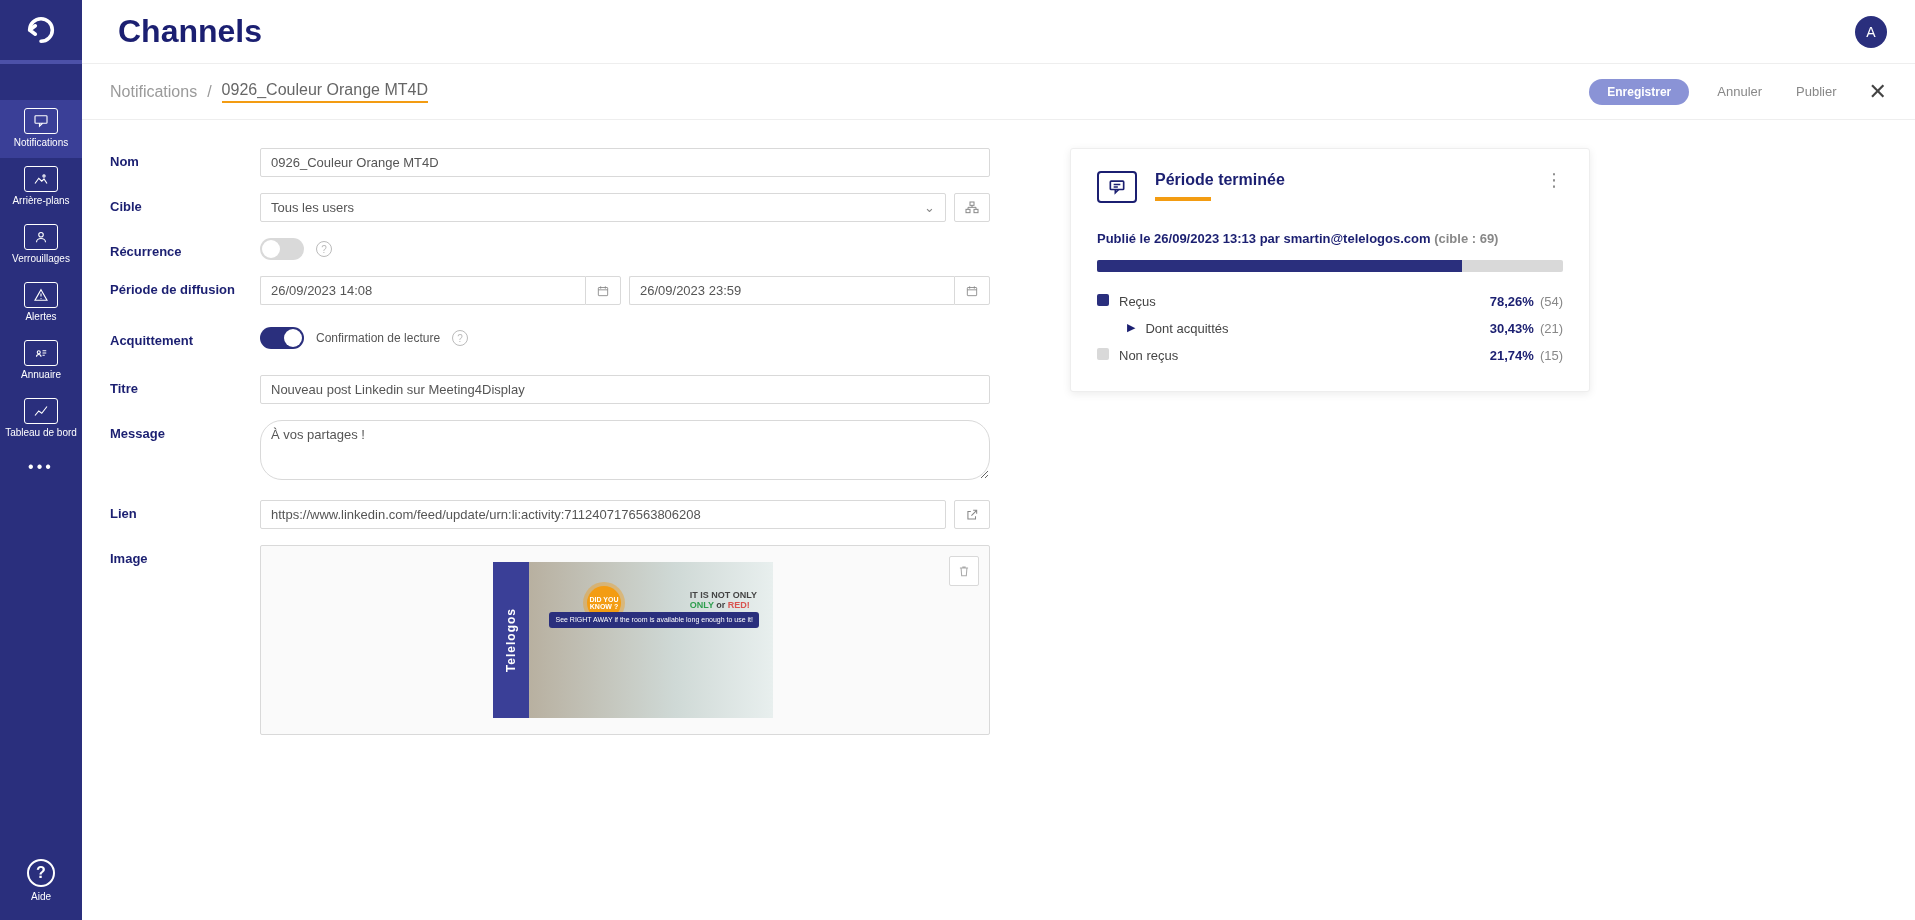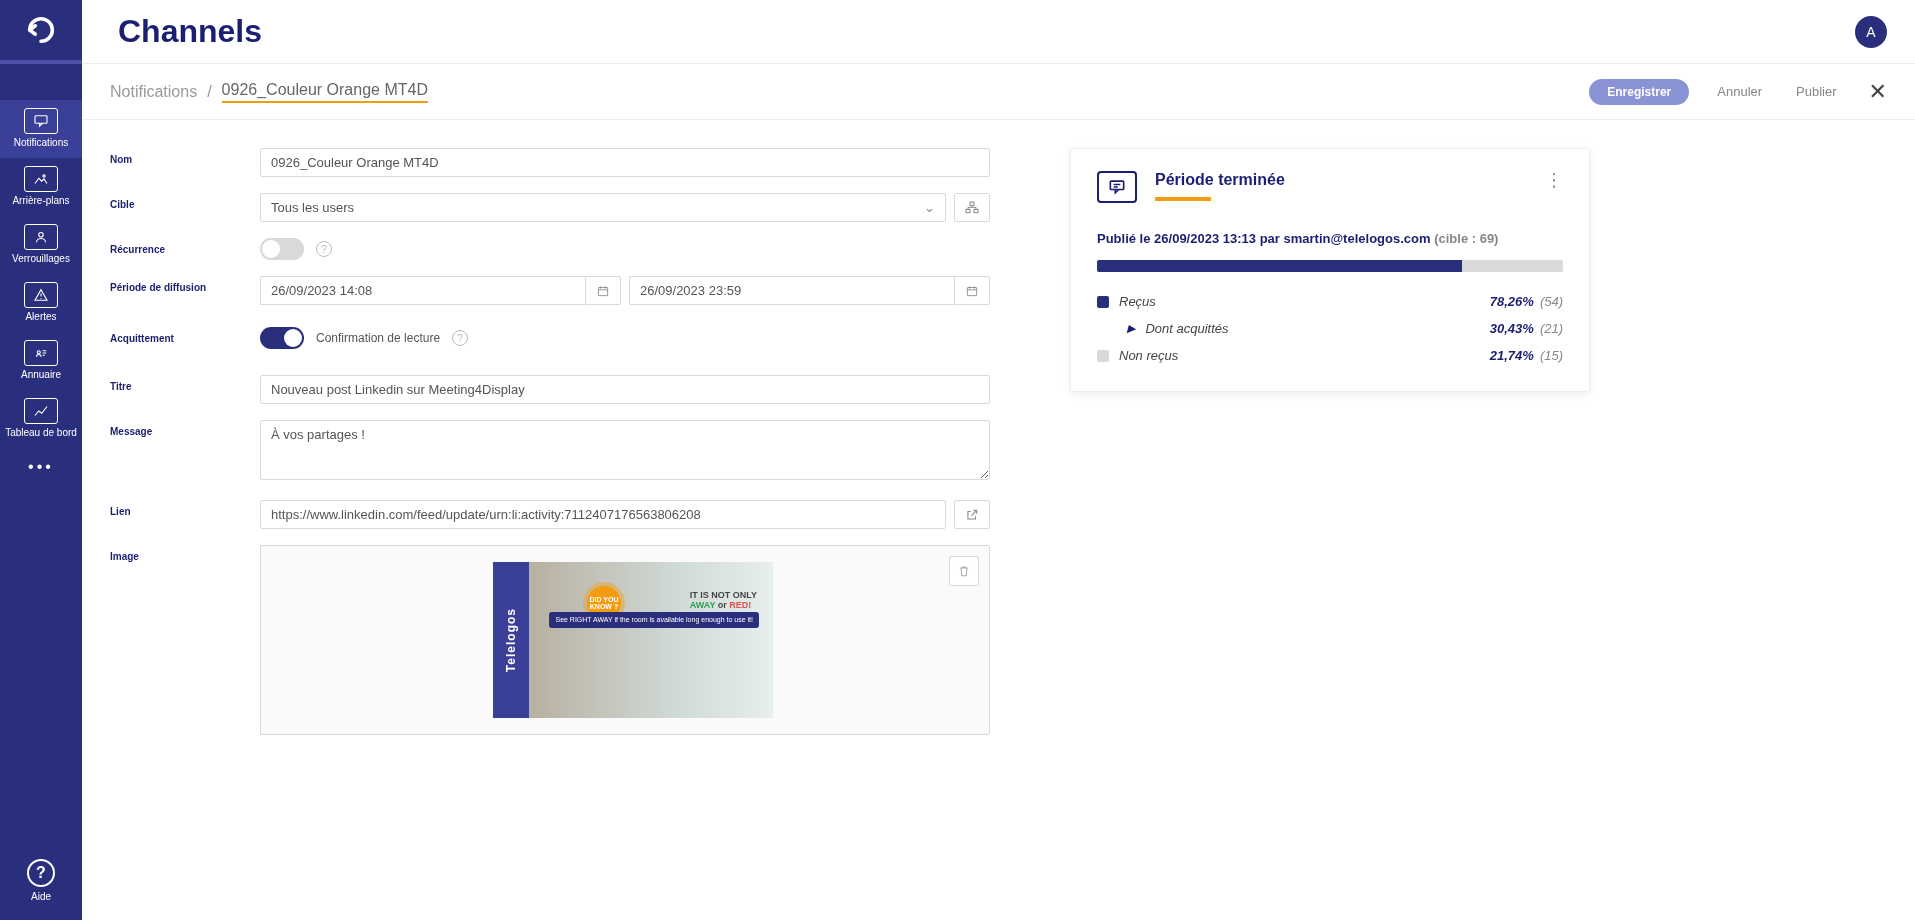--- a/index.html
+++ b/index.html
@@ -45,25 +45,25 @@
   .crumb-leaf{color:#666;font-size:16px;position:relative;padding-bottom:4px;}
   .crumb-leaf::after{content:"";position:absolute;left:0;right:0;bottom:0;height:2px;background:var(--orange);}
   .crumb-actions{margin-left:auto;display:flex;align-items:center;gap:22px;}
   .btn-primary{background:var(--btn-primary);color:#fff;border:none;border-radius:14px;padding:6px 18px;font-size:12px;font-weight:600;cursor:pointer;}
   .btn-link{background:none;border:none;color:var(--link-grey);font-size:13px;cursor:pointer;}
   .close-x{font-size:22px;color:#444;cursor:pointer;margin-left:4px;}
   
   .content{position:absolute;left:82px;right:0;top:120px;bottom:0;padding:28px 28px 0 28px;display:flex;gap:80px;}
   .form-col{width:880px;}
   .form-row{display:flex;align-items:flex-start;margin-bottom:16px;}
-  .form-row .label{width:150px;color:var(--accent-blue);font-weight:700;font-size:10px;padding-top:6px;}
+  .form-row .label{width:150px;color:var(--accent-blue);font-weight:700;font-size:13px;padding-top:6px;}
   .form-row .control{flex:1;}
   .input, .textarea, .select{width:100%;border:1px solid var(--input-border);border-radius:2px;padding:6px 10px;font-size:13px;color:#555;background:#fff;}
   .input::placeholder{color:#bbb;}
-  .textarea{min-height:60px;resize:vertical;}
+  .textarea{min-height:60px;resize:vertical;border-radius:22px;}
   .select-wrap{display:flex;gap:8px;}
   .select-wrap .input{flex:1;display:flex;align-items:center;justify-content:space-between;}
   .select-icon-btn{width:36px;border:1px solid var(--input-border);border-radius:2px;display:flex;align-items:center;justify-content:center;color:#888;cursor:pointer;}
   .chev{color:#888;}
   .date-wrap{display:flex;gap:8px;}
   .date-field{flex:1;display:flex;}
   .date-field .input{flex:1;border-right:none;border-radius:2px 0 0 2px;}
   .date-field .cal-btn{width:36px;border:1px solid var(--input-border);border-radius:0 2px 2px 0;display:flex;align-items:center;justify-content:center;color:#888;cursor:pointer;}
   
   .toggle{position:relative;width:44px;height:22px;border-radius:11px;background:#d9d9d9;cursor:pointer;display:inline-block;vertical-align:middle;}
@@ -97,21 +97,21 @@
   .card-icon svg{width:20px;height:20px;stroke:var(--accent-blue);fill:none;}
   .card-title-wrap{display:flex;flex-direction:column;}
   .card-title{color:var(--accent-blue);font-weight:700;font-size:16px;}
   .card-under{width:56px;height:4px;background:var(--orange);margin-top:8px;}
   .card-menu{position:absolute;top:0;right:0;color:#888;cursor:pointer;font-size:18px;line-height:1;}
   .pub-line{color:var(--accent-blue);font-weight:700;font-size:13px;margin-top:28px;}
   .pub-line .target{color:#888;font-weight:700;}
   .progress{height:12px;background:#d9d9d9;border-radius:2px;margin-top:14px;overflow:hidden;}
   .progress .fill{height:100%;background:var(--navy);}
   .stats{margin-top:16px;}
-  .stat-row{display:flex;align-items:center;font-size:13px;padding:6px 0;font-style:italic;}
+  .stat-row{display:flex;align-items:flex-start;font-size:13px;padding:6px 0;}
   .stat-row .sq{width:12px;height:12px;border-radius:2px;margin-right:10px;flex-shrink:0;}
   .stat-row.received .sq{background:var(--navy);}
   .stat-row.notreceived .sq{background:#d9d9d9;}
   .stat-row.ack{padding-left:30px;}
   .stat-row.ack .caret{color:var(--accent-blue);margin-right:10px;font-size:11px;}
   .stat-row .lbl{color:#444;}
   .stat-row .val{margin-left:auto;color:var(--accent-blue);font-weight:700;}
   .stat-row .cnt{color:#888;margin-left:6px;}
 </style>
 </head>
@@ -315,21 +315,21 @@
           <div class="image-thumb">
             <div class="thumb-left">
                 <span>Telelogos</span>
               </div>
             <div class="thumb-right">
               <div class="thumb-badge">
                   <span>DID YOU KNOW ?</span>
                 </div>
               <div class="thumb-tag">
                 <span class="t1">IT IS NOT ONLY</span><br>
-                <span class="g">AWAY</span><span class="t1"> or </span><span class="r">RED!</span>
+                <span class="g">ONLY</span><span class="t1"> or </span><span class="r">RED!</span>
               </div>
               <div class="thumb-note">See RIGHT AWAY if the room is available long enough to use it!</div>
             </div>
           </div>
           <div class="trash-btn">
               <svg width="14" height="14" viewBox="0 0 24 24" fill="none" stroke="#aaa" stroke-width="1.8">
                 <path d="M5 7h14M10 7V5h4v2M7 7l1 13h8l1-13"></path>
               </svg>
             </div>
         </div>

